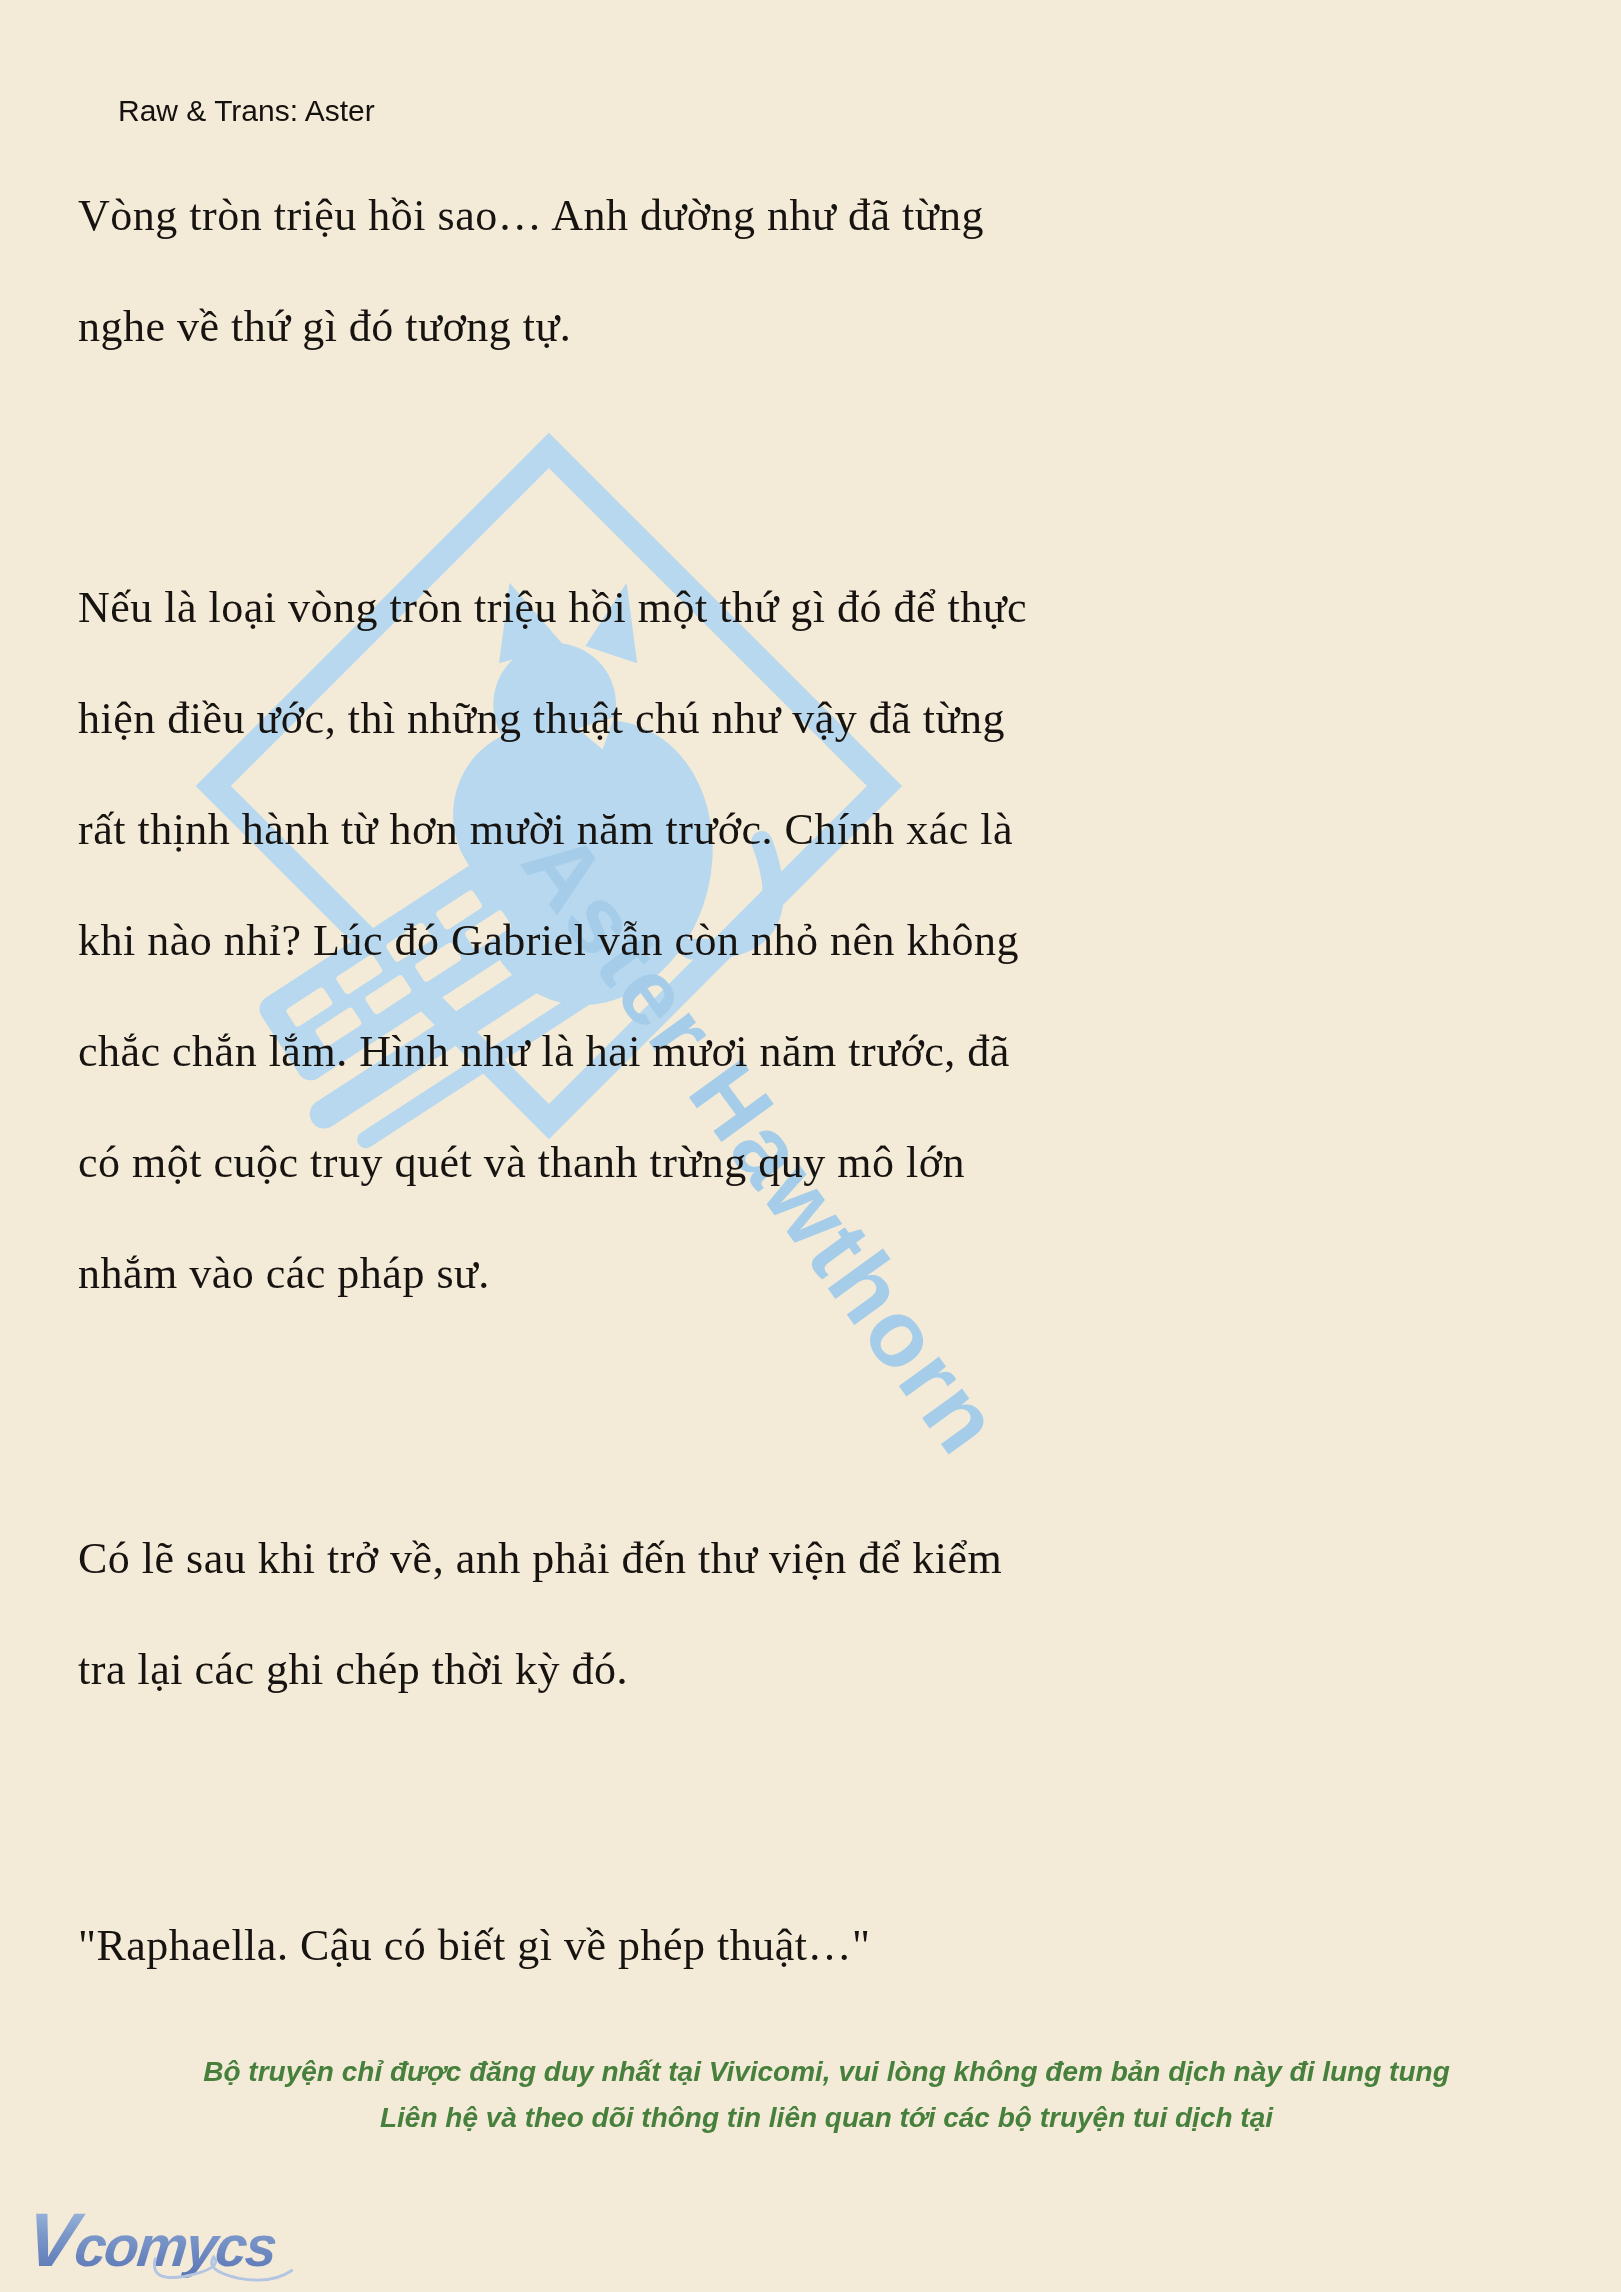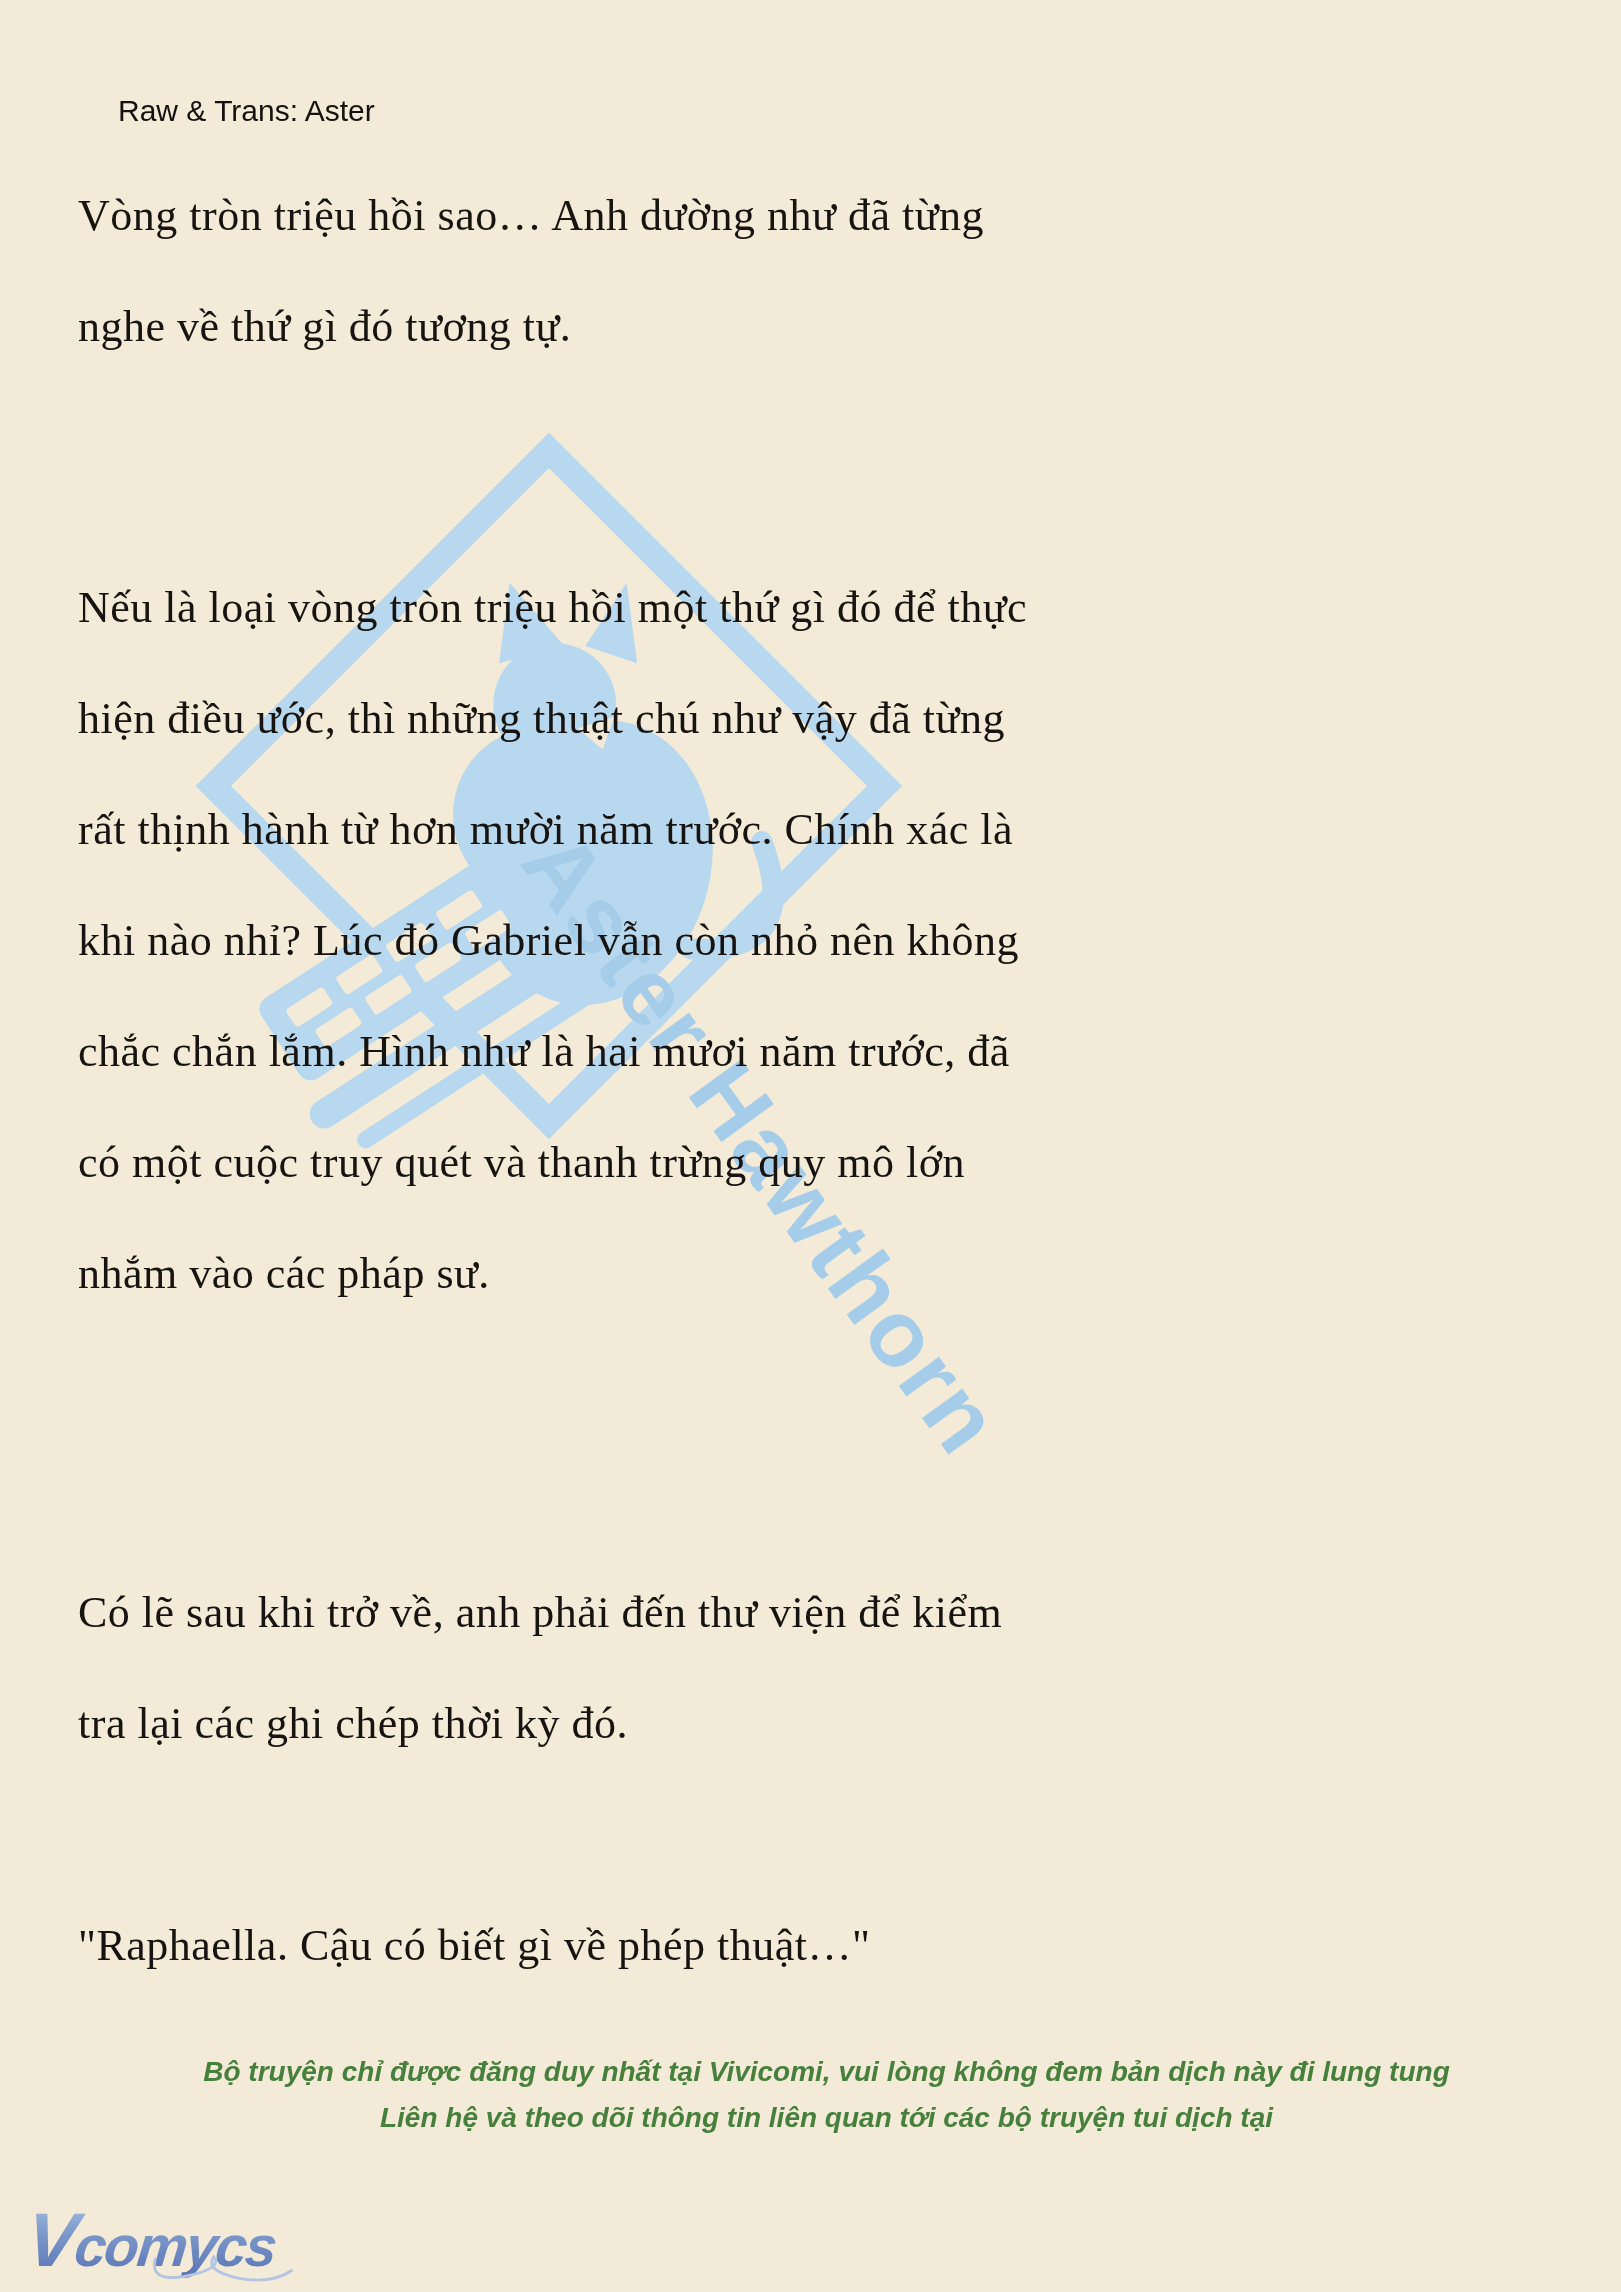--- a/index.html
+++ b/index.html
@@ -17,21 +17,21 @@
     font-size:30px;color:#14110e;
   }
   .para{
     position:absolute;left:78px;
     font-size:44px;line-height:111px;
     white-space:pre;
     letter-spacing:0.5px;
   }
   .p1{top:160px;}
   .p2{top:552px;}
-  .p3{top:1557px;}
+  .p3{top:1503px;}
   .p4{top:1890px;}
   .wm-svg{position:absolute;left:127px;top:412px;width:863px;height:863px;z-index:0;}
   .wm-text{
     position:absolute;left:588px;top:812px;
     transform:rotate(54deg);transform-origin:0 0;
     font-family:"Liberation Sans","DejaVu Sans",sans-serif;
     font-weight:bold;font-size:94px;letter-spacing:2.9px;
     color:#a5cde9;z-index:0;white-space:nowrap;
   }
   .para,.credit,.footer,.vlogo{z-index:2;}

